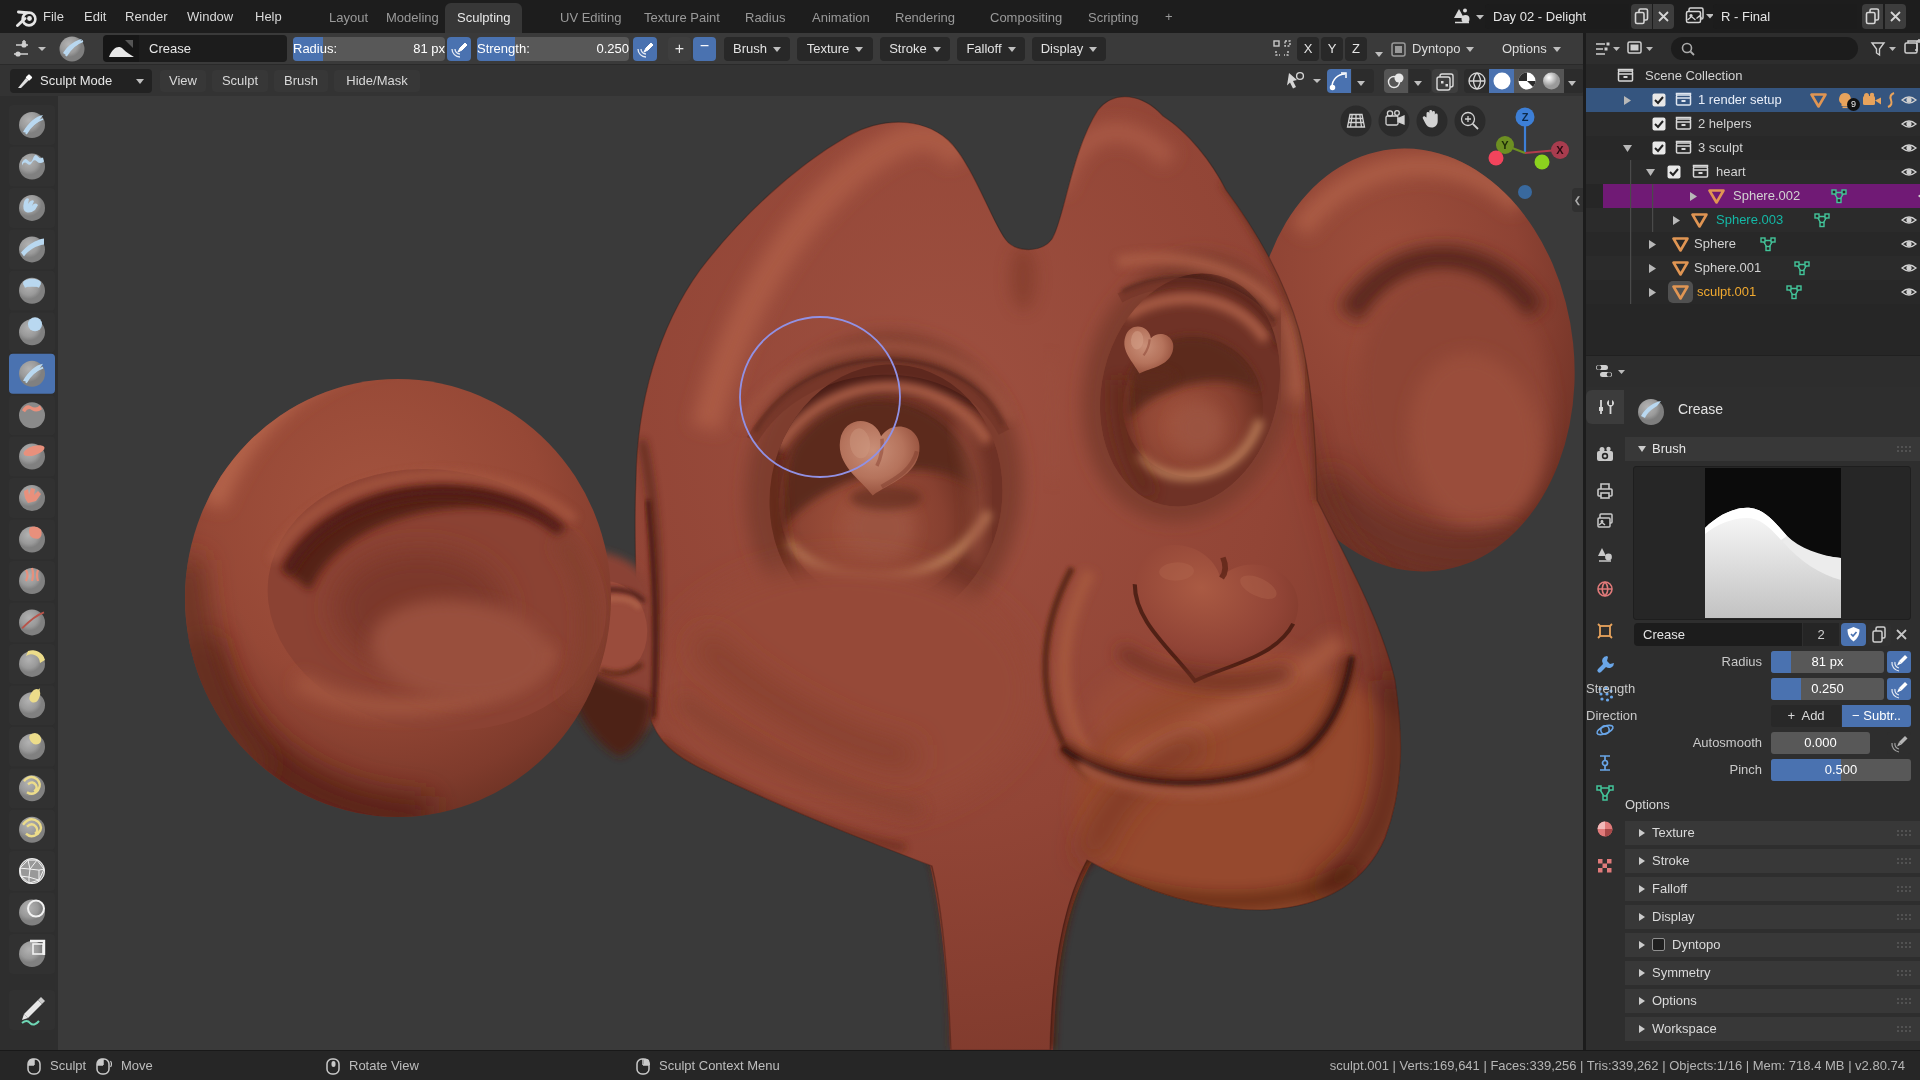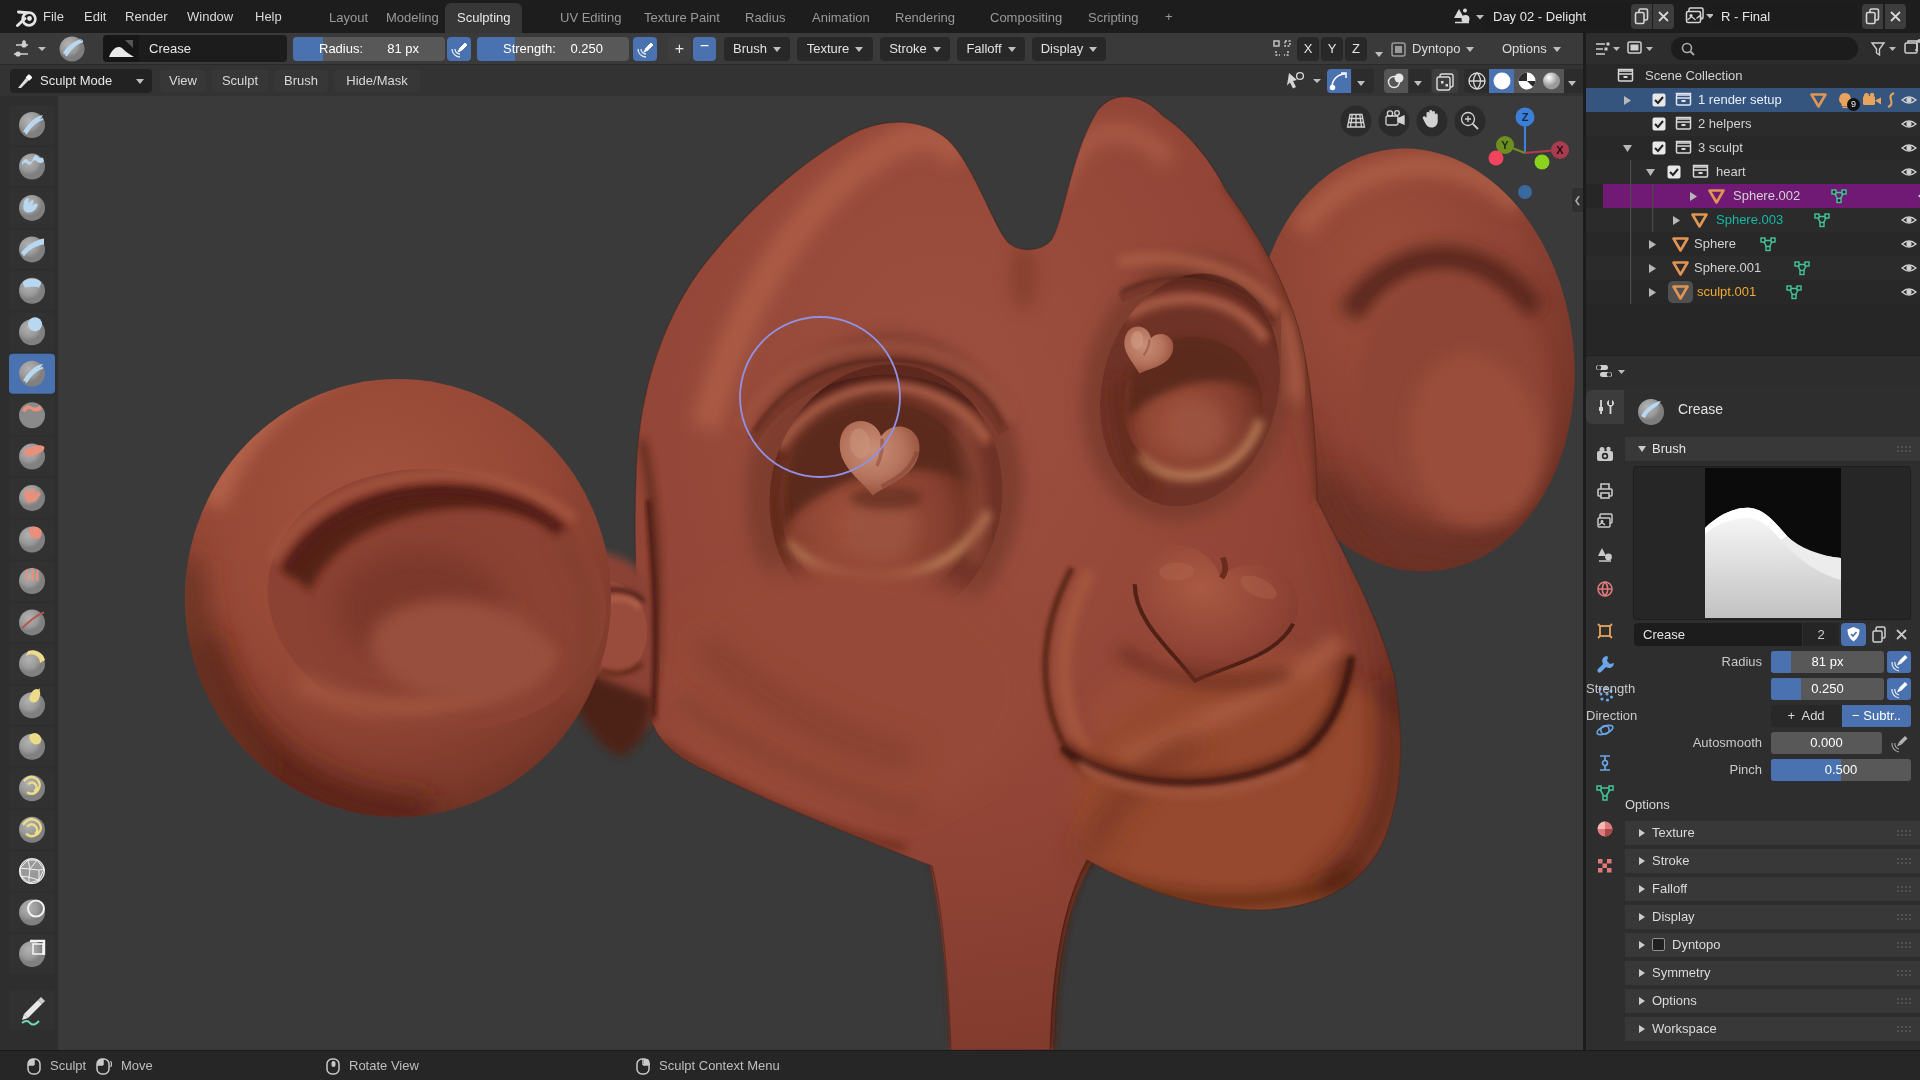--- a/index.html
+++ b/index.html
@@ -10,21 +10,21 @@
 .tab{position:absolute;top:3px;height:30px;line-height:30px;padding:0 12px;color:#9a9a9a;font-size:13px;border-radius:6px 6px 0 0}
 .tab.active{background:#373737;color:#e8e8e8}
 .tfield{position:absolute;top:4px;height:25px;background:#1c1c1c;border-radius:4px 0 0 4px;color:#e5e5e5;font-size:13px;line-height:25px;padding:0 8px}
 
 #toolhdr{position:absolute;left:0;top:33px;width:1583px;height:31px;background:#3a3a3a}
 #vphdr{position:absolute;left:0;top:64px;width:1583px;height:32px;background:#333333;border-top:1px solid #2a2a2a}
 .hbtn{position:absolute;top:4px;height:24px;line-height:24px;border-radius:4px;background:#282828;color:#e2e2e2;font-size:13px;text-align:center}
 .hmenu{position:absolute;top:5px;height:22px;line-height:22px;border-radius:4px;color:#d8d8d8;font-size:13px;text-align:center;background:#373737}
 .slider{position:absolute;top:4px;height:24px;border-radius:4px;background:#585858;overflow:hidden;color:#fff;font-size:13px}
 .slider .fill{position:absolute;left:0;top:0;bottom:0;background:#4a72b0}
-.slider .lab{position:absolute;left:0;right:0;top:0;bottom:0;line-height:24px;padding:0 26px}
+.slider .lab{position:absolute;left:0;right:0;top:0;bottom:0;line-height:24px;padding:0 0}
 .bluebtn{position:absolute;top:4px;height:24px;border-radius:4px;background:#4a72b0;color:#fff;text-align:center}
 .caret{display:inline-block;width:0;height:0;border-left:4px solid transparent;border-right:4px solid transparent;border-top:5px solid #bfbfbf;vertical-align:middle;margin-left:6px}
 
 #viewport{position:absolute;left:0;top:96px;width:1583px;height:954px;background:#3a3a3a}
 
 #toolbar{position:absolute;left:0;top:96px;width:58px;height:954px;background:#2e2e2e}
 
 #rightcol{position:absolute;left:1583px;top:33px;width:337px;height:1017px;background:#202020;border-left:3px solid #1c1c1c}
 #outliner{position:absolute;left:0;top:0;width:335px;height:322px;background:#262626}
 #props{position:absolute;left:0;top:323px;width:335px;height:694px;background:#2e2e2e}
@@ -1072,21 +1072,21 @@
               <path d="M12,10 l-2,4.5 l4.5,-2"></path>
             </g>
             <g fill="none" stroke="#fff" stroke-width="1.2" opacity=".85">
               <path d="M8,11 a5,5 0 0 0 4,6 M5,11 a8,8 0 0 0 7,9"></path>
             </g>
           </svg></div>
         <div class="prow" style="left:0;top:349px;width:176px;"><span style="color:#c9c9c9">Direction</span></div>
         <div class="abs" style="left:185px;top:349px;width:70px;height:22px;background:#282828;border-radius:3px 0 0 3px;color:#dadada;font-size:13px;text-align:center;line-height:22px">+&nbsp; Add</div>
         <div class="abs" style="left:256px;top:349px;width:69px;height:22px;background:#4a72b0;border-radius:0 3px 3px 0;color:#fff;font-size:13px;text-align:center;line-height:22px">−&nbsp;Subtr..</div>
         <div class="prow" style="left:0;top:376px;width:176px;text-align:right"><span style="color:#c9c9c9">Autosmooth</span></div>
-        <div class="pslider" style="left:185px;top:376px;width:111px">
+        <div class="pslider" style="left:185px;top:376px;width:99px">
           <div class="lab">0.000</div>
         </div>
         <div class="abs" style="left:301px;top:376px;width:24px;height:22px;background:#2e2e2e;border-radius:3px"><svg width="24" height="22" viewBox="0 0 24 22">
             <g fill="#b5b5b5" stroke="none">
               <path d="M12,10 l6,-6 l2.5,2.5 l-6,6 z"></path>
               <path d="M12,10 l-2,4.5 l4.5,-2"></path>
             </g>
             <g fill="none" stroke="#b5b5b5" stroke-width="1.2" opacity=".85">
               <path d="M8,11 a5,5 0 0 0 4,6 M5,11 a8,8 0 0 0 7,9"></path>
             </g>
@@ -1121,14 +1121,15 @@
         </svg><span style="margin-left:26px">Move</span></div>
       <div class="abs" style="left:325px;top:0;width:160px;height:30px"><svg class="abs" style="left:0;top:7px" width="17" height="17" viewBox="0 0 17 17">
           <rect x="2" y="1" width="12" height="15" rx="5" fill="none" stroke="#c9c9c9" stroke-width="1.5"></rect>
           <rect x="6.5" y="3" width="4" height="6" rx="2" fill="#c9c9c9"></rect>
         </svg><span style="margin-left:24px">Rotate View</span></div>
       <div class="abs" style="left:635px;top:0;width:220px;height:30px"><svg class="abs" style="left:0;top:7px" width="17" height="17" viewBox="0 0 17 17">
           <rect x="2" y="1" width="12" height="15" rx="5" fill="none" stroke="#c9c9c9" stroke-width="1.5"></rect>
           <path d="M8,1 v6 M8,7 h6" stroke="#c9c9c9" stroke-width="1.5"></path>
           <path d="M14,2 a5,4 0 0 0 -5,-1 v6 h6 z" fill="#c9c9c9"></path>
         </svg><span style="margin-left:24px">Sculpt Context Menu</span></div>
+      <div class="abs" style="right:15px;top:0;height:30px;color:#b5b5b5">sculpt.001 | Verts:169,641 | Faces:339,256 | Tris:339,262 | Objects:1/16 | Mem: 718.4 MB | v2.80.74</div>
   </div>
 </div>
 
 </body></html>

